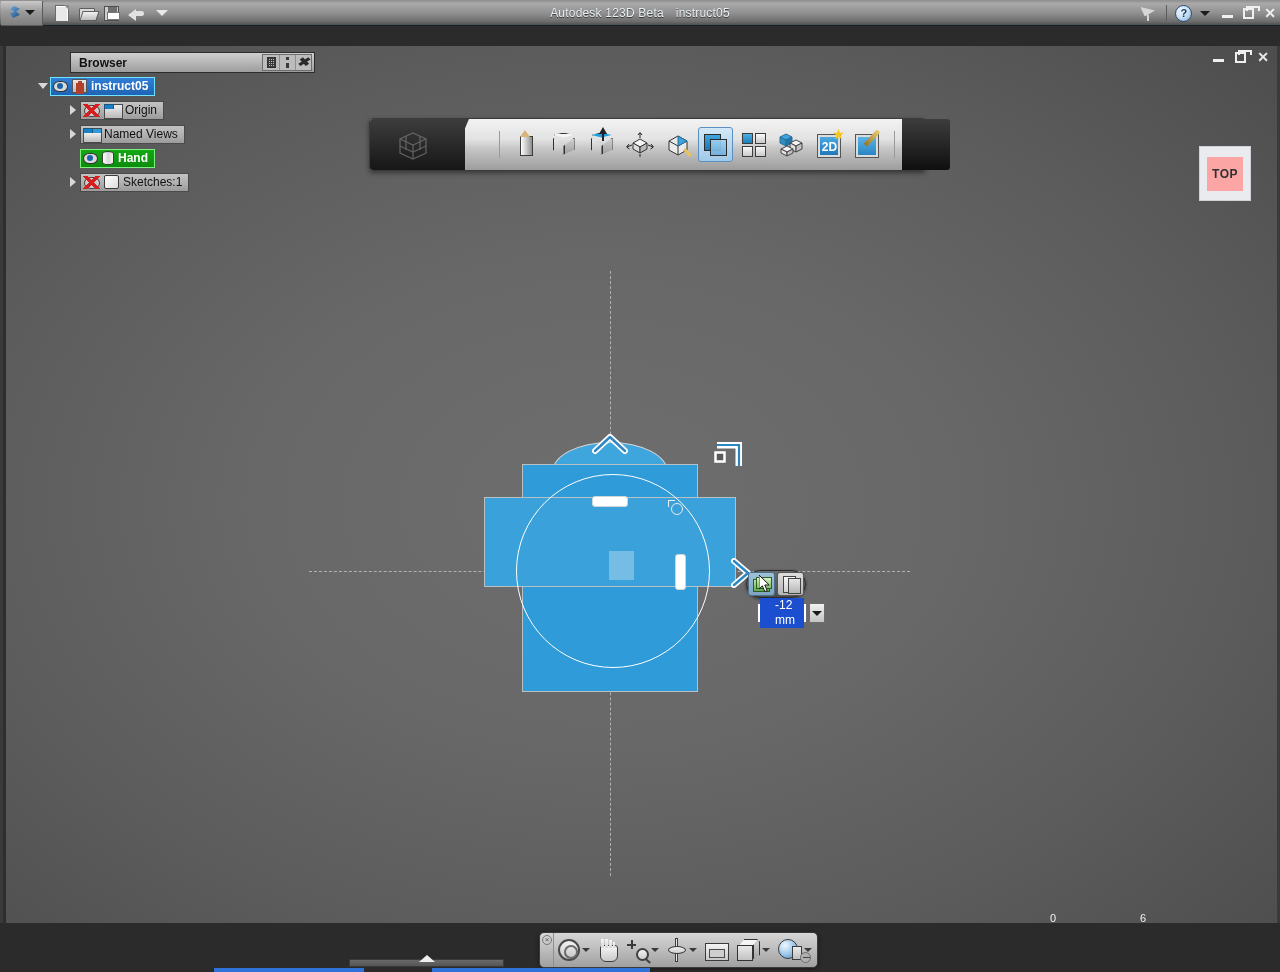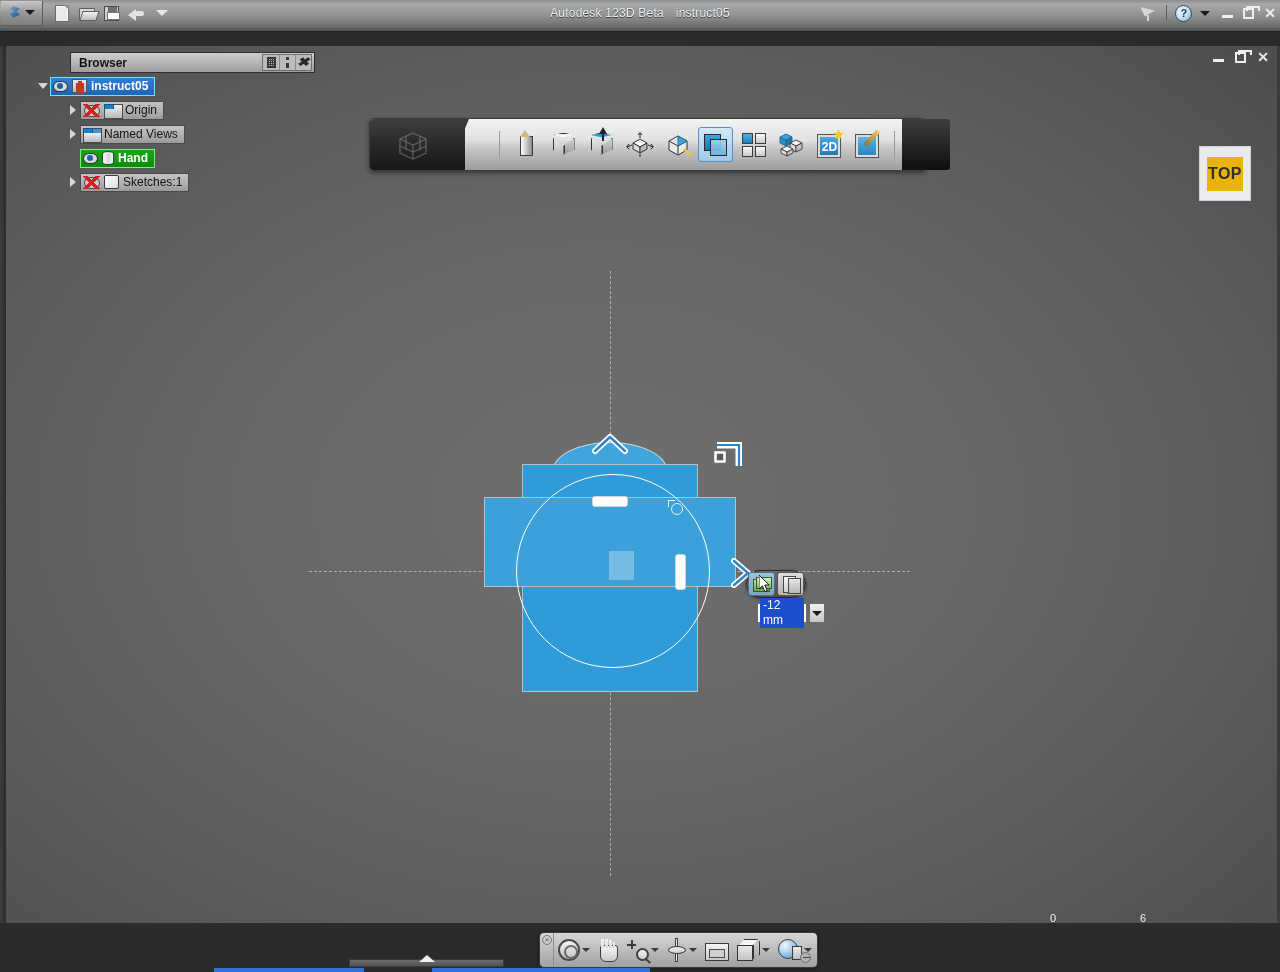--- a/index.html
+++ b/index.html
@@ -6,21 +6,21 @@
   html,body { width:1280px; height:972px; overflow:hidden; }
   body {
     font-family: "Liberation Sans", sans-serif;
     background:#2b2b2b;
     -webkit-font-smoothing: none;
   }
   #app { position:relative; width:1280px; height:972px; }
 
   
   .titlebar{
-    position:absolute; left:0; top:0; width:1280px; height:32px;
+    position:absolute; left:0; top:0; width:1280px; height:26px;
     background:linear-gradient(to bottom,#8d8d8d 0%,#a9a9a9 14%,#909090 52%,#6e6e6e 85%,#4e4e4e 100%);
     border-bottom:1px solid #10242e;
   }
   .tb-title{
     position:absolute; left:0; top:0; width:1280px; line-height:26px;
     text-align:center; color:#e6eef2; font-size:12px; letter-spacing:.2px;
     text-shadow:0 1px 0 rgba(0,0,0,.55);
   }
   .tb-title .doc{ margin-left:12px; }
   .qat{
@@ -275,23 +275,23 @@
   .g-stack .front{position:absolute;left:7px;top:6px;width:17px;height:17px;
     background:linear-gradient(rgba(160,210,240,.92),rgba(110,175,220,.92));border:1px solid #2b2b2b;}
 
   
   .viewcube{
     position:absolute;left:1193px;top:100px;width:52px;height:55px;
     background:#e9ebee;border:1px solid #cfd3d8;
     display:flex;align-items:center;justify-content:center;
   }
   .viewcube .face{
-    width:36px;height:34px;background:#eab308;color:#303030;
+    width:36px;height:34px;background:#fca5a5;color:#303030;
     display:flex;align-items:center;justify-content:center;
-    font-size:16px;font-weight:bold;letter-spacing:.5px;
+    font-size:12px;font-weight:bold;letter-spacing:.5px;
   }
 
   
   .axis-v{ position:absolute;left:604px;top:225px;width:0;height:605px;
     border-left:1px dashed #c9c9c9;opacity:.75;}
   .axis-h{ position:absolute;left:303px;top:525px;width:601px;height:0;
     border-top:1px dashed #c9c9c9;opacity:.75;}
   .model{ position:absolute;left:0;top:0;}
   .m-body{
     position:absolute;left:516px;top:418px;width:176px;height:228px;
@@ -365,21 +365,21 @@
     position:absolute;left:753px;top:529px;width:12px;height:18px;z-index:20;
   }
 
   
   .valbox{
     position:absolute;left:751px;top:557px;width:50px;height:20px;
     background:#ffffff;border:1px solid #6d6d6d;
     display:flex;align-items:center;padding:2px;
   }
   .valbox .sel{
-    background:#1b4fd0;color:#fff;font-size:12px;padding:0 3px;line-height:15px;width:100%;
+    background:#1b4fd0;color:#fff;font-size:12px;padding:0 15px;line-height:15px;width:100%;
     font-family:"Liberation Sans",sans-serif;
   }
   .valdrop{
     position:absolute;left:803px;top:557px;width:16px;height:20px;
     background:linear-gradient(#f1f1f1,#c4c4c4);border:1px solid #6d6d6d;
     display:flex;align-items:center;justify-content:center;
   }
 
   
   .scalebar{ position:absolute;left:1036px;top:866px;width:230px;height:78px;}

